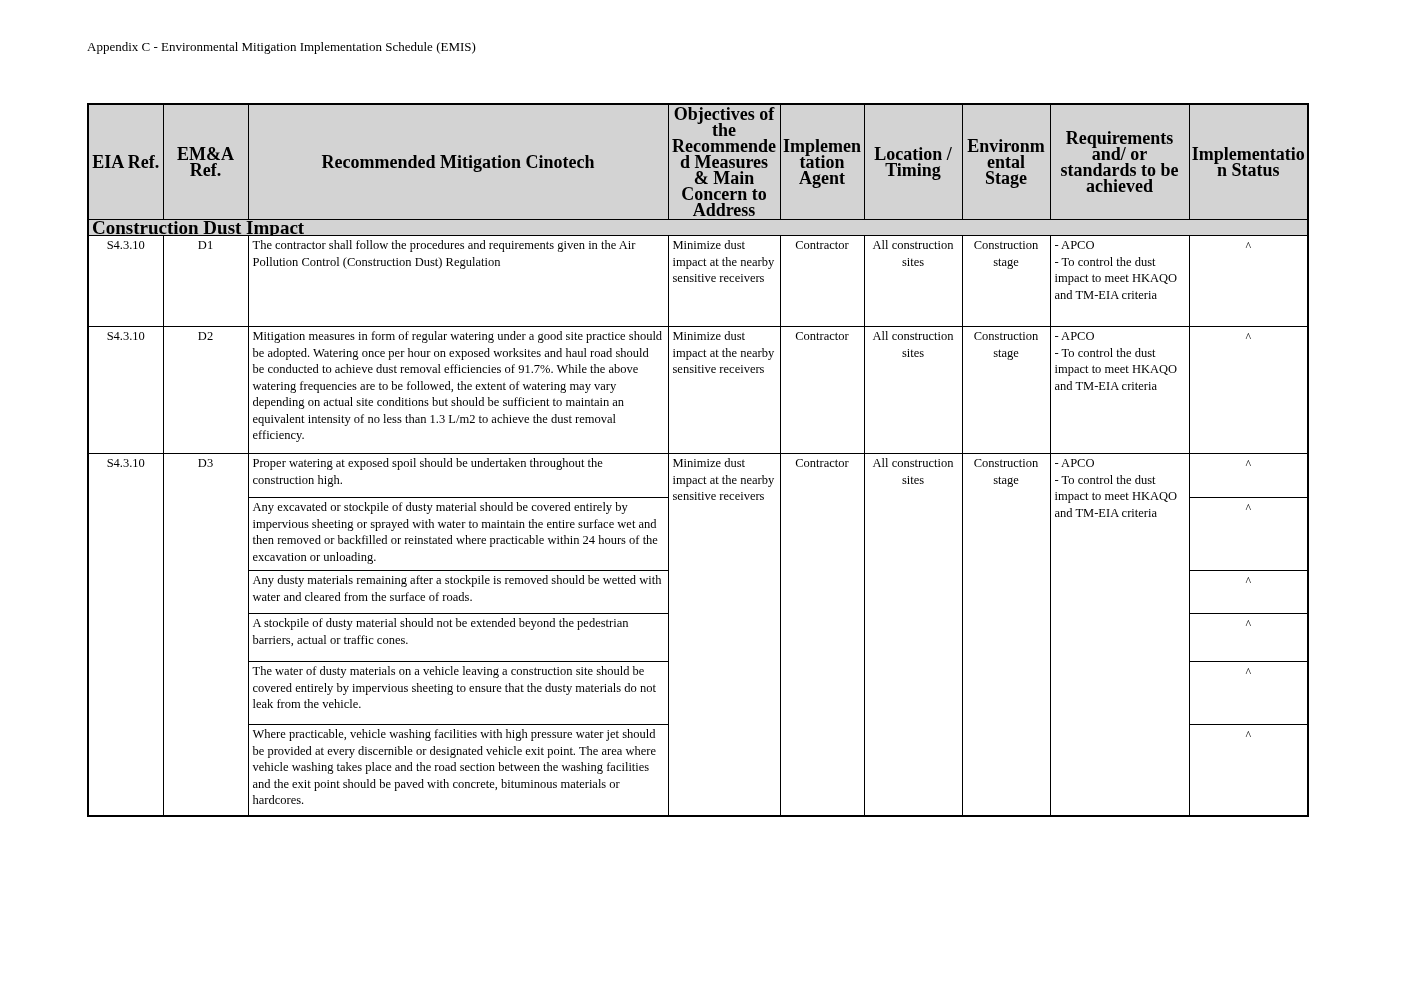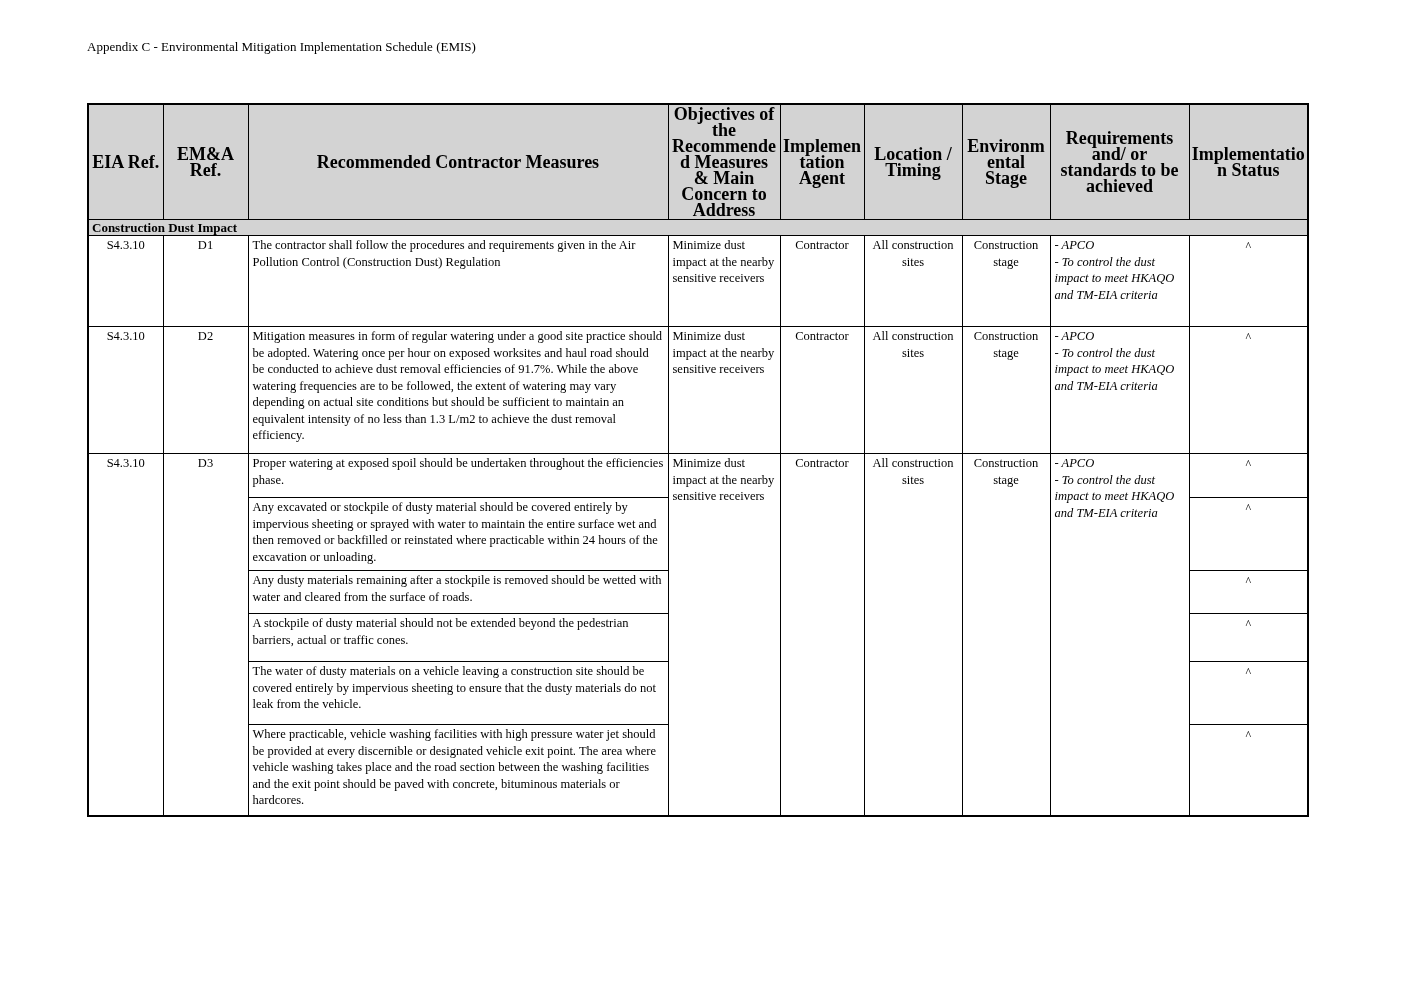--- a/index.html
+++ b/index.html
@@ -25,26 +25,26 @@
   }
   thead tr { height: 85px; }
   th {
     background: var(--header-bg);
     font-weight: bold; text-align: center; vertical-align: middle;
     font-size: 18px; line-height: 16px; padding: 1px 2px;
     overflow-wrap: anywhere;
   }
   tr.section-row td {
     background: var(--header-bg);
-    font-weight: bold; font-size: 13px; line-height: 15px;
+    font-weight: bold; font-size: 19px; line-height: 15px;
     height: 16px; padding: 0 3px; text-align: left; vertical-align: middle;
   }
   .ta-c { text-align: center; }
   .ta-l { text-align: left; }
-  .pre { white-space: pre-line; font-style: italic; }
+  .pre { white-space: pre-line; }
   td.cell-status { text-align: center; font-size: 12px; line-height: 14px; padding-top: 3px; }
 
   .footer { position: absolute; left: 0; top: 936px; width: 1403px; height: 20px; font-size: 13px; }
   .footer .f-left   { position: absolute; left: 87px; }
   .footer .f-center { position: absolute; left: 50%; transform: translateX(-50%); }
   .footer .f-right  { position: absolute; right: 85px; }
 </style>
 </head>
 <body>
 
@@ -60,21 +60,21 @@
         <col style="width:84px">
         <col style="width:98px">
       <col style="width:88px">
         <col style="width:139px">
         <col style="width:119px">
     </colgroup>
     <thead>
         <tr>
           <th>EIA Ref.</th>
           <th>EM&amp;A Ref.</th>
-          <th>Recommended Contractor Measures</th>
+          <th>Recommended Mitigation Cinotech</th>
           <th>Objectives of the Recommended Measures &amp; Main Concern to Address</th>
           <th>Implementation Agent</th>
           <th>Location / Timing</th>
           <th>Environmental Stage</th>
           <th>Requirements and/ or standards to be achieved</th>
           <th>Implementation Status</th>
         </tr>
       </thead>
     <tbody>
         <tr class="section-row">
@@ -100,21 +100,21 @@
           <td class="ta-c">Contractor</td>
           <td class="ta-c">All construction sites</td>
           <td class="ta-c">Construction stage</td>
           <td class="ta-l pre">- APCO
 - To control the dust impact to meet HKAQO and TM-EIA criteria</td>
           <td class="cell-status">^</td>
         </tr>
         <tr style="height: 44px;">
           <td class="ta-c" rowspan="6">S4.3.10</td>
           <td class="ta-c" rowspan="6">D3</td>
-          <td class="ta-l">Proper watering at exposed spoil should be undertaken throughout the efficiencies phase.</td>
+          <td class="ta-l">Proper watering at exposed spoil should be undertaken throughout the construction high.</td>
           <td class="ta-l" rowspan="6">Minimize dust impact at the nearby sensitive receivers</td>
           <td class="ta-c" rowspan="6">Contractor</td>
           <td class="ta-c" rowspan="6">All construction sites</td>
           <td class="ta-c" rowspan="6">Construction stage</td>
           <td class="ta-l pre" rowspan="6">- APCO
 - To control the dust impact to meet HKAQO and TM-EIA criteria</td>
           <td class="cell-status">^</td>
         </tr>
         <tr style="height: 73px;">
           <td class="ta-l">Any excavated or stockpile of dusty material should be covered entirely by impervious sheeting or sprayed with water to maintain the entire surface wet and then removed or backfilled or reinstated where practicable within 24 hours of the excavation or unloading.</td>

